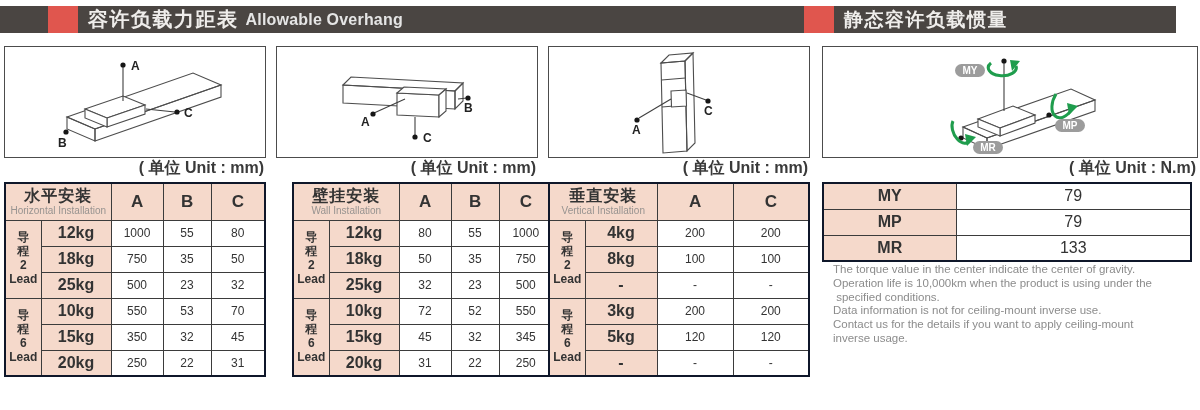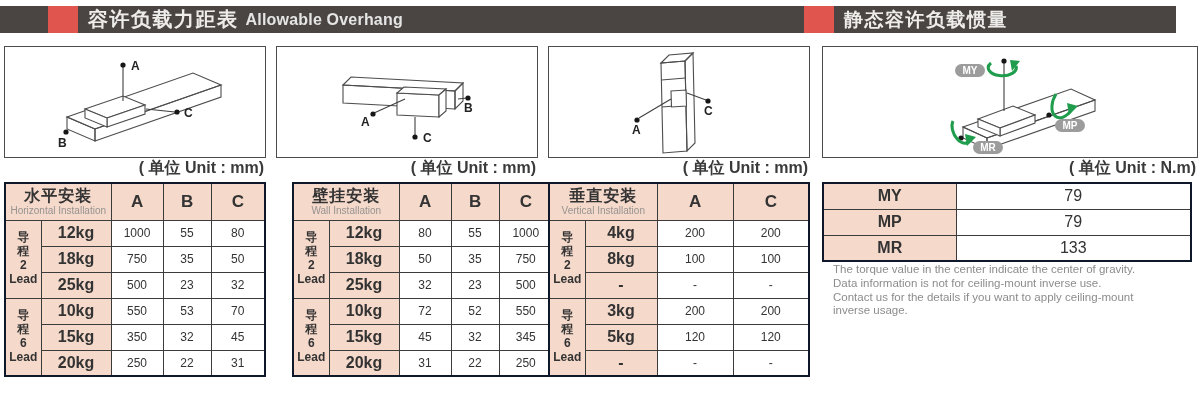--- a/index.html
+++ b/index.html
@@ -360,20 +360,22 @@
       <td class="m-val">133</td>
     </tr>
   </tbody>
     </table>
 
   <div id="footnotes">
     <div>
       <div class="note-en">The torque value in the center indicate the center of gravity.</div>
     </div>
     <div>
+      <div class="note-en">Operation life is 10,000km when the product is using under the
+&nbsp;specified conditions.</div>
     </div>
     <div>
       <div class="note-en">Data information is not for ceiling-mount inverse use.
 Contact us for the details if you want to apply ceiling-mount
 inverse usage.</div>
     </div>
   </div>
 
 </div>
 

